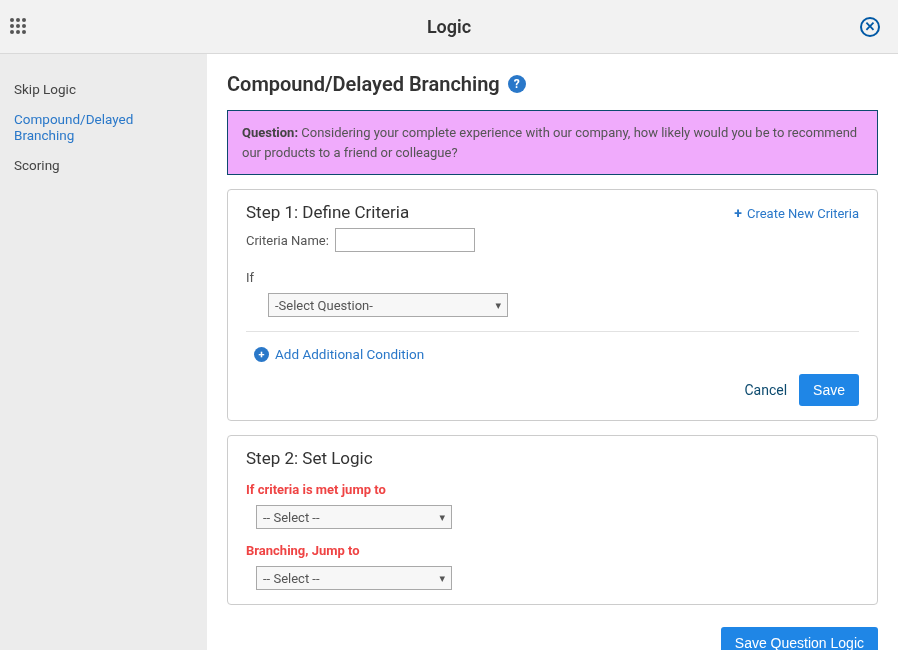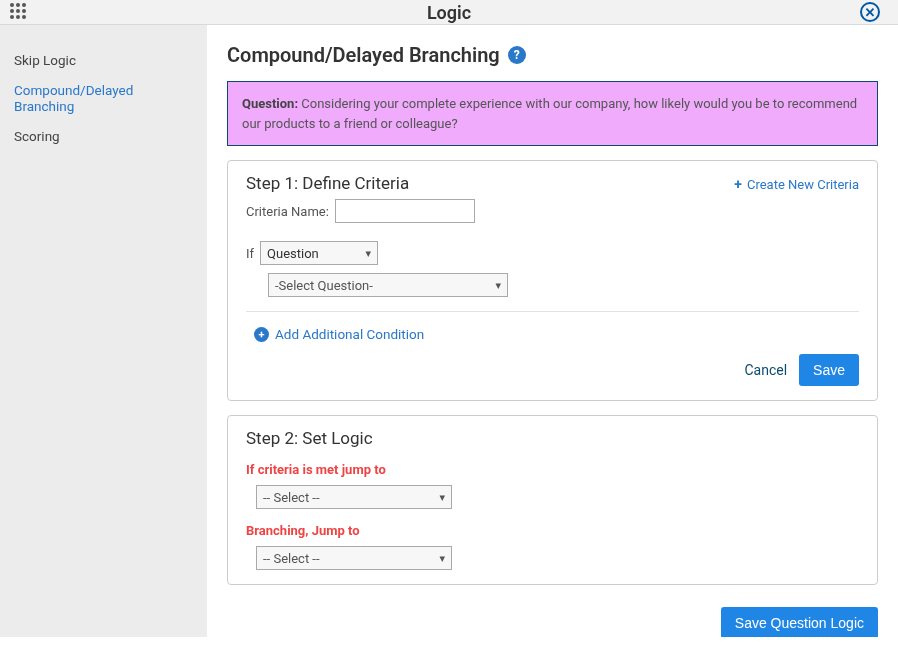--- a/index.html
+++ b/index.html
@@ -6,21 +6,21 @@
   body {
     font-family: -apple-system, BlinkMacSystemFont, "Segoe UI", Roboto, "Helvetica Neue", Arial, sans-serif;
     font-size: 14px;
     color: #333;
     background: #fff;
     width: 898px;
     height: 650px;
     overflow: hidden;
   }
   .header {
-    height: 25px;
+    height: 54px;
     background: #f2f2f2;
     border-bottom: 1px solid #d9d9d9;
     display: flex;
     align-items: center;
     position: relative;
   }
   .header-icon-grid {
     width: 18px;
     height: 18px;
     margin-left: 10px;
@@ -284,23 +284,20 @@
           </div>
         </div>
         <div class="create-link">
           <span class="plus-icon">+</span>
           <span>Create New Criteria</span>
         </div>
       </div>
 
       <div class="if-row">
         <span>If</span>
-        <div class="selectish select-q">
-          <span>Question</span>
-        </div>
       </div>
       <div class="selectish select-question-wide">
         <span>-Select Question-</span>
       </div>
 
       <div class="divider"></div>
 
       <div class="add-condition">
         <span class="plus-circle">+</span>
         <span>Add Additional Condition</span>

